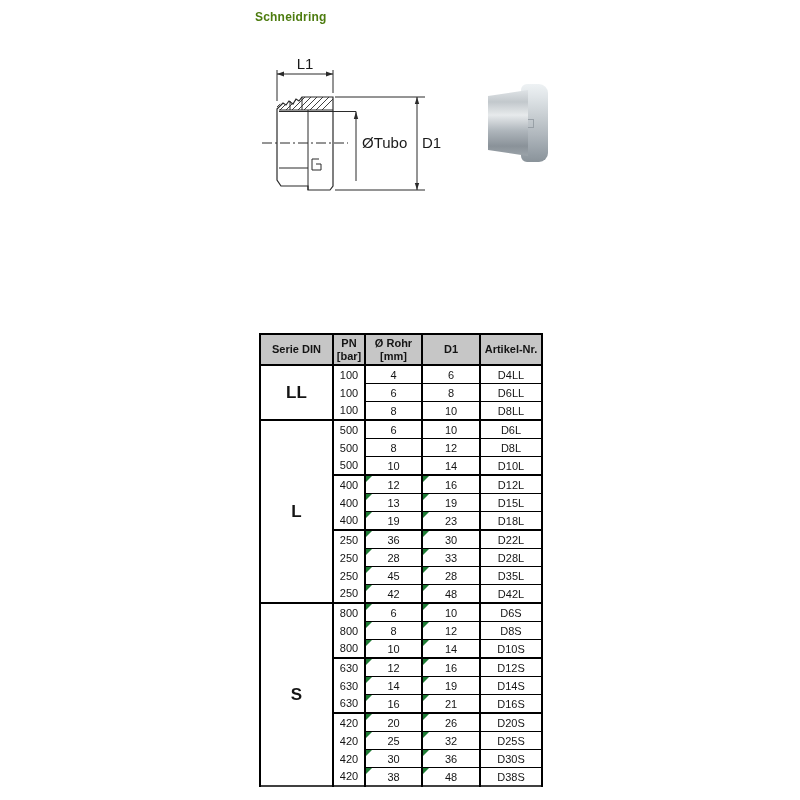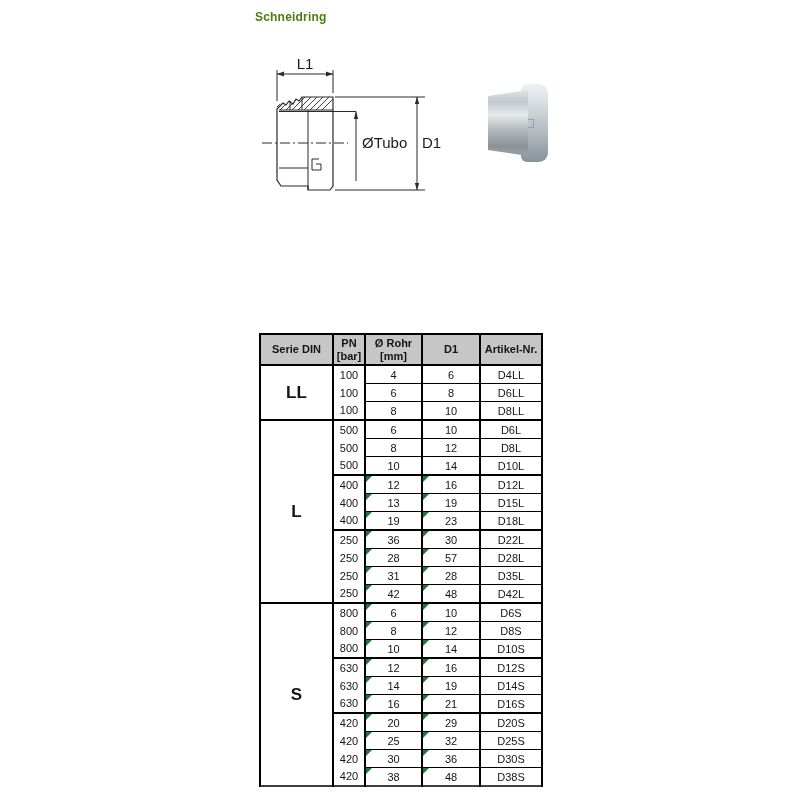--- a/index.html
+++ b/index.html
@@ -203,26 +203,26 @@
       </tr>
       <tr class="grp">
         <td class="pn">250</td>
         <td class="rohr flag">36</td>
         <td class="d1 flag">30</td>
         <td class="art">D22L</td>
       </tr>
       <tr>
         <td class="pn">250</td>
         <td class="rohr flag">28</td>
-        <td class="d1 flag">57</td>
+        <td class="d1 flag">33</td>
         <td class="art">D28L</td>
       </tr>
       <tr>
         <td class="pn">250</td>
-        <td class="rohr flag">31</td>
+        <td class="rohr flag">45</td>
         <td class="d1 flag">28</td>
         <td class="art">D35L</td>
       </tr>
       <tr>
         <td class="pn">250</td>
         <td class="rohr flag">42</td>
         <td class="d1 flag">48</td>
         <td class="art">D42L</td>
       </tr>
       <tr class="grp">
@@ -258,21 +258,21 @@
       </tr>
       <tr>
         <td class="pn">630</td>
         <td class="rohr flag">16</td>
         <td class="d1 flag">21</td>
         <td class="art">D16S</td>
       </tr>
       <tr class="grp">
         <td class="pn">420</td>
         <td class="rohr flag">20</td>
-        <td class="d1 flag">29</td>
+        <td class="d1 flag">26</td>
         <td class="art">D20S</td>
       </tr>
       <tr>
         <td class="pn">420</td>
         <td class="rohr flag">25</td>
         <td class="d1 flag">32</td>
         <td class="art">D25S</td>
       </tr>
       <tr>
         <td class="pn">420</td>

